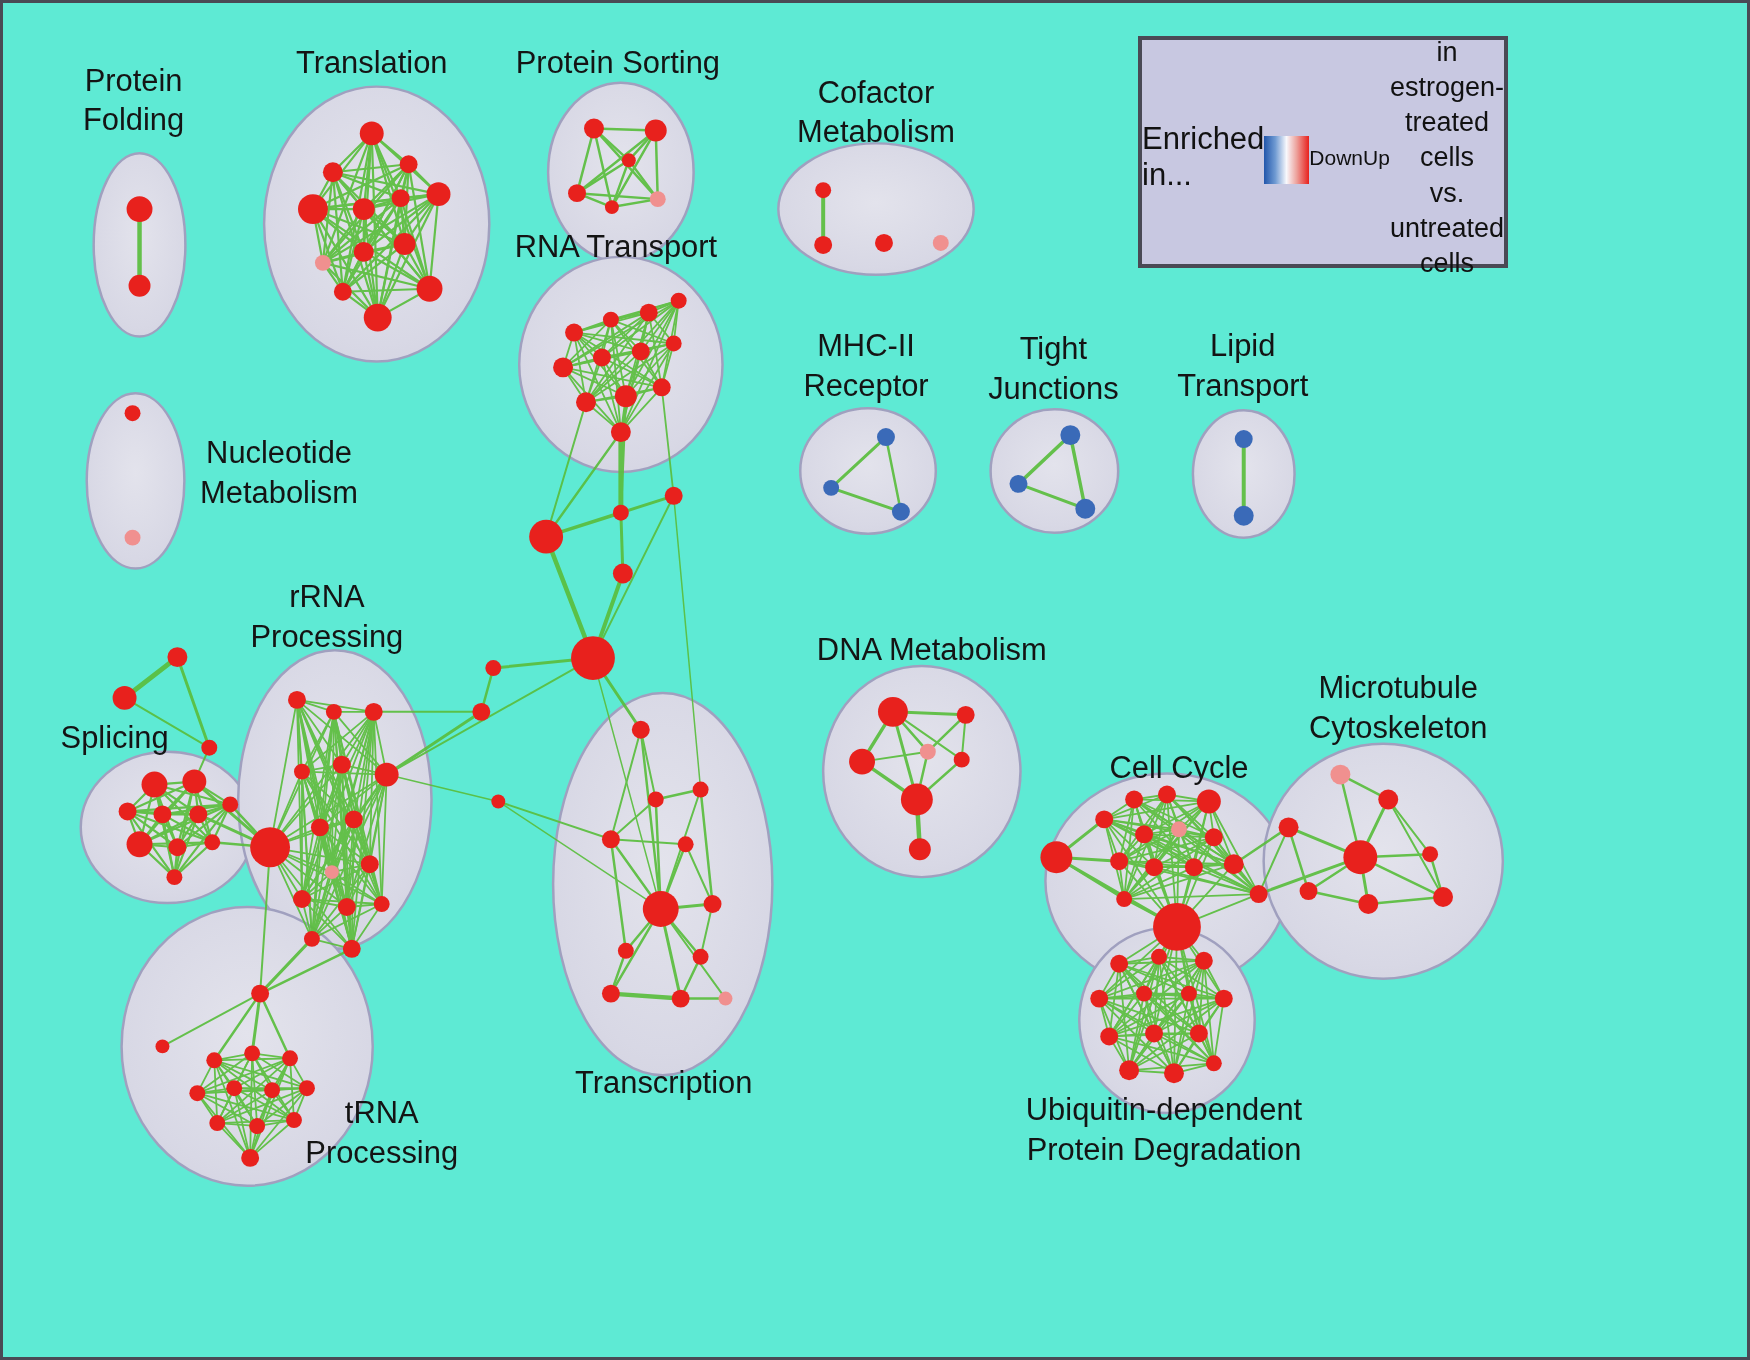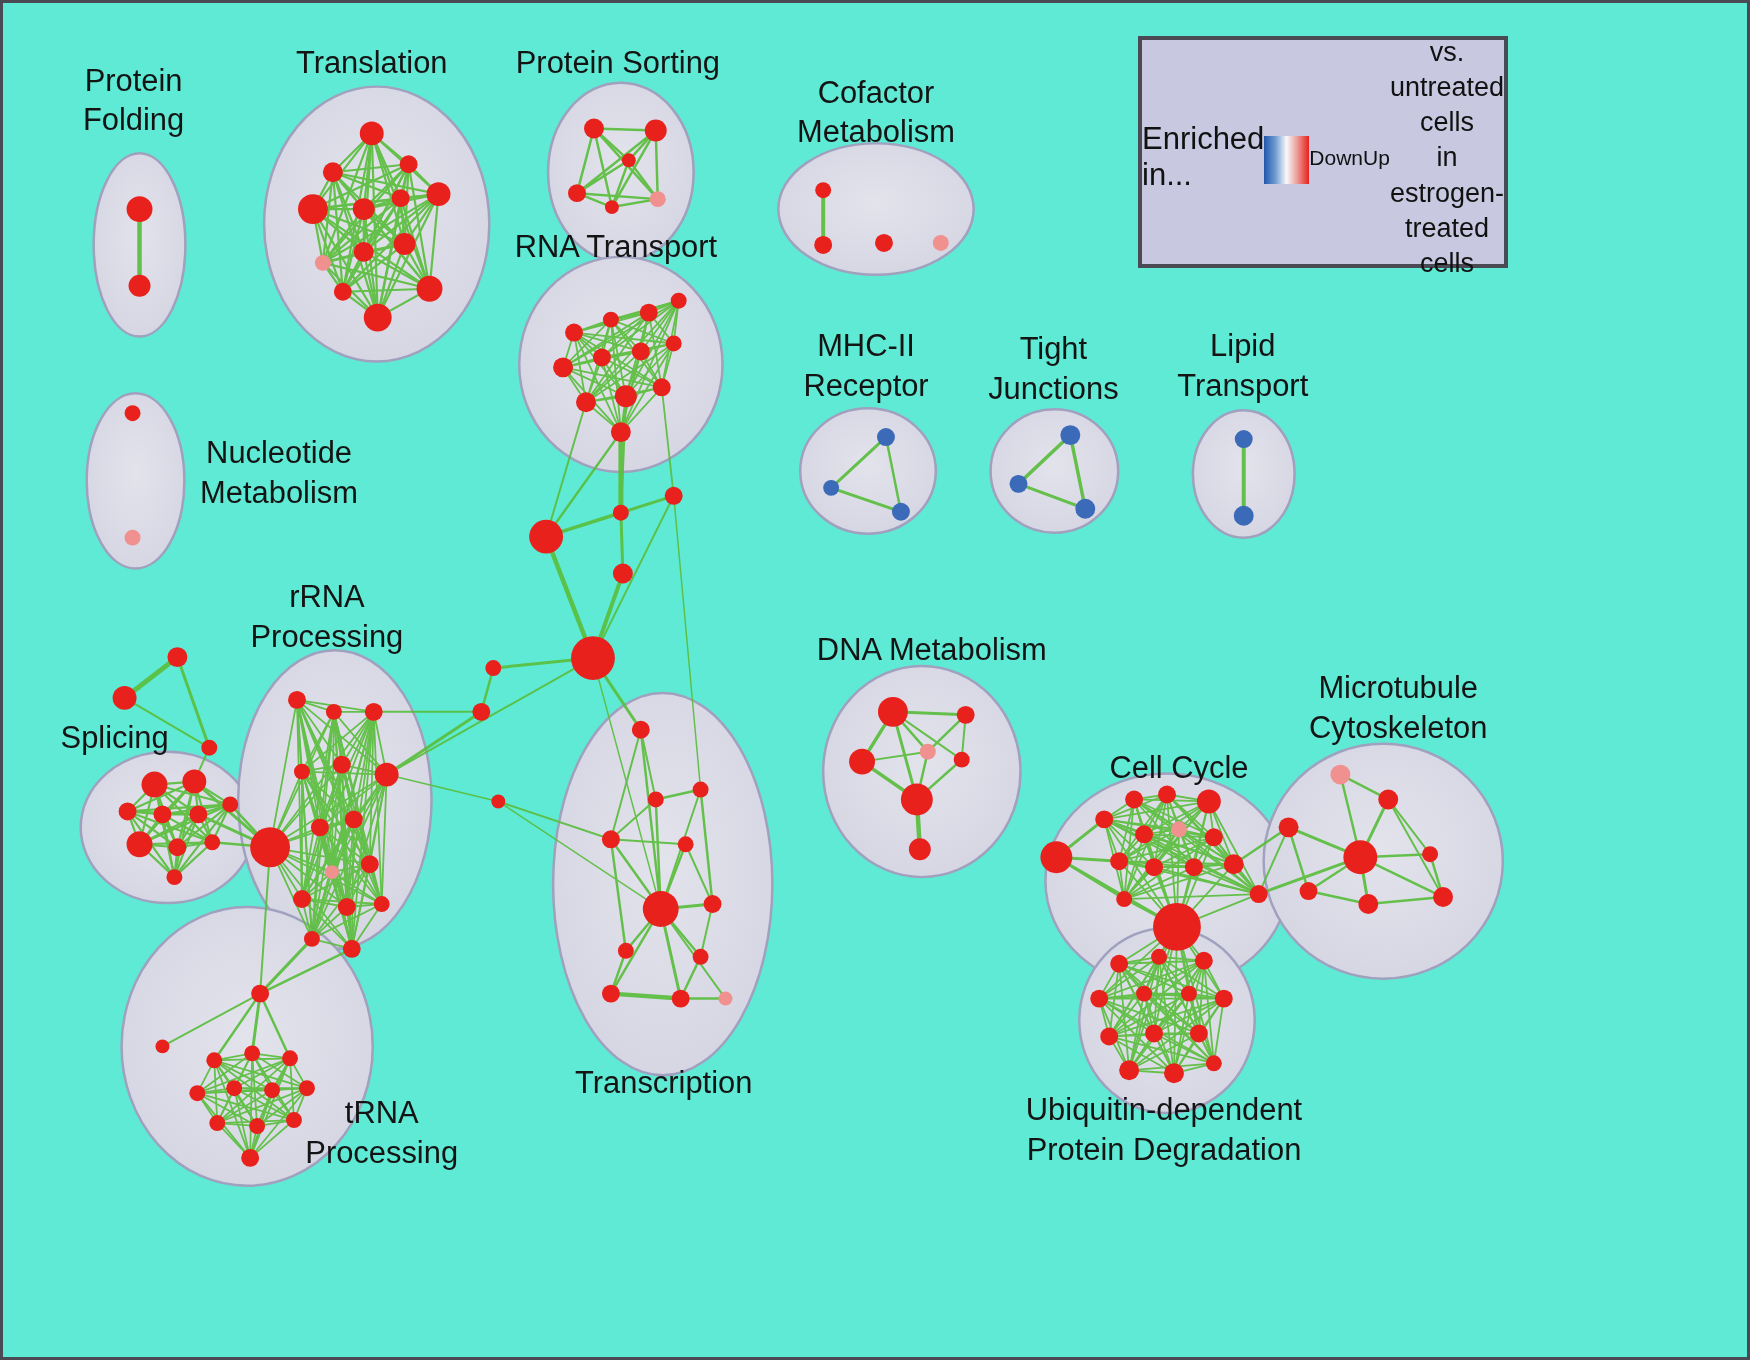--- a/index.html
+++ b/index.html
@@ -888,17 +888,17 @@
     </svg>
 
   <div class="legend">
     <div class="legend-title">Enriched in...</div>
     <div class="legend-bar"></div>
     <div class="legend-ends">
       <span>Down</span>
       <span>Up</span>
     </div>
     <div class="legend-caption">
+      <div>in estrogen-treated cells</div>
       <div>vs. untreated cells</div>
-      <div>in estrogen-treated cells</div>
     </div>
   </div>
 </div>
 
 </body></html>

